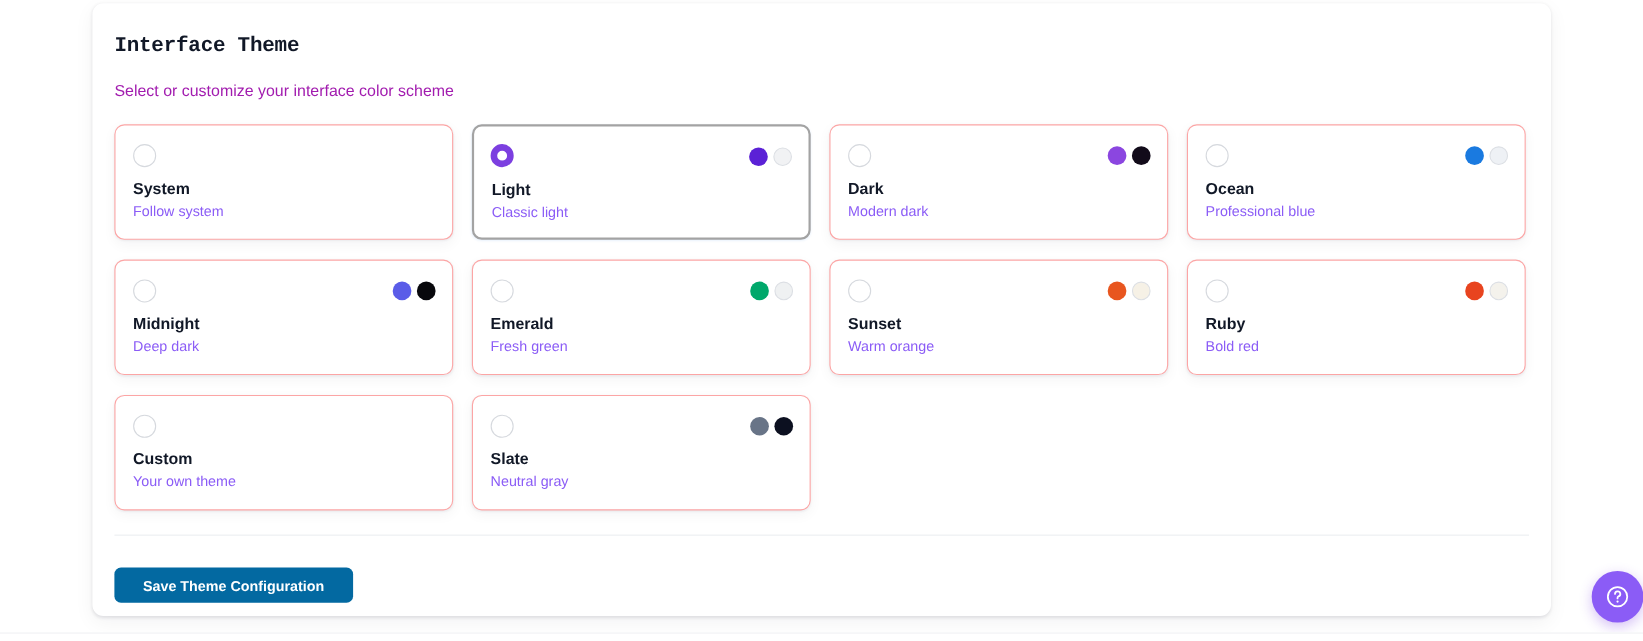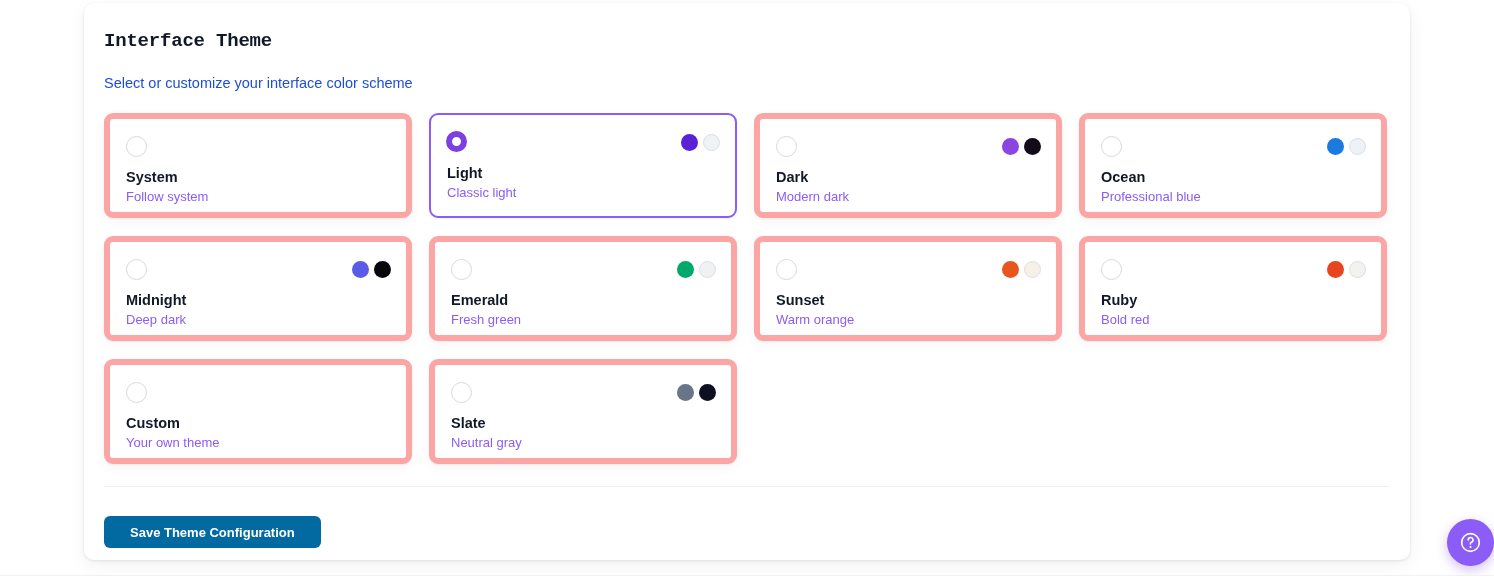--- a/index.html
+++ b/index.html
@@ -34,45 +34,45 @@
     font-weight: bold;
     color: #111827;
     letter-spacing: -0.2px;
     font-family: Liberation Mono, monospace;
   }
   .panel-subtitle {
     position: absolute;
     left: 20px;
     top: 72px;
     font-size: 14.5px;
-    color: #1d4ed8;
+    color: #a21caf;
   }
 
   
   .theme-grid {
     position: absolute;
     left: 20px;
     top: 110px;
     width: 1286px;
     display: grid;
     grid-template-columns: repeat(4, 308px);
     gap: 18px 17px;
   }
 
   .theme-card {
     position: relative;
     height: 105px;
     background: #ffffff;
-    border: 6px solid #fca5a5;
+    border: 1px solid #fca5a5;
     border-radius: 9px;
     box-shadow: 0 1px 2px rgba(16,24,40,0.05), 0 4px 12px rgba(16,24,40,0.045);
     cursor: pointer;
   }
   .theme-card.selected {
-    border: 2px solid #8b5cf6;
+    border: 2px solid #a3a3a3;
     box-shadow: 0 1px 2px rgba(47,128,224,0.10);
   }
 
   .radio {
     position: absolute;
     left: 16px;
     top: 17px;
     width: 21px;
     height: 21px;
     border-radius: 50%;

